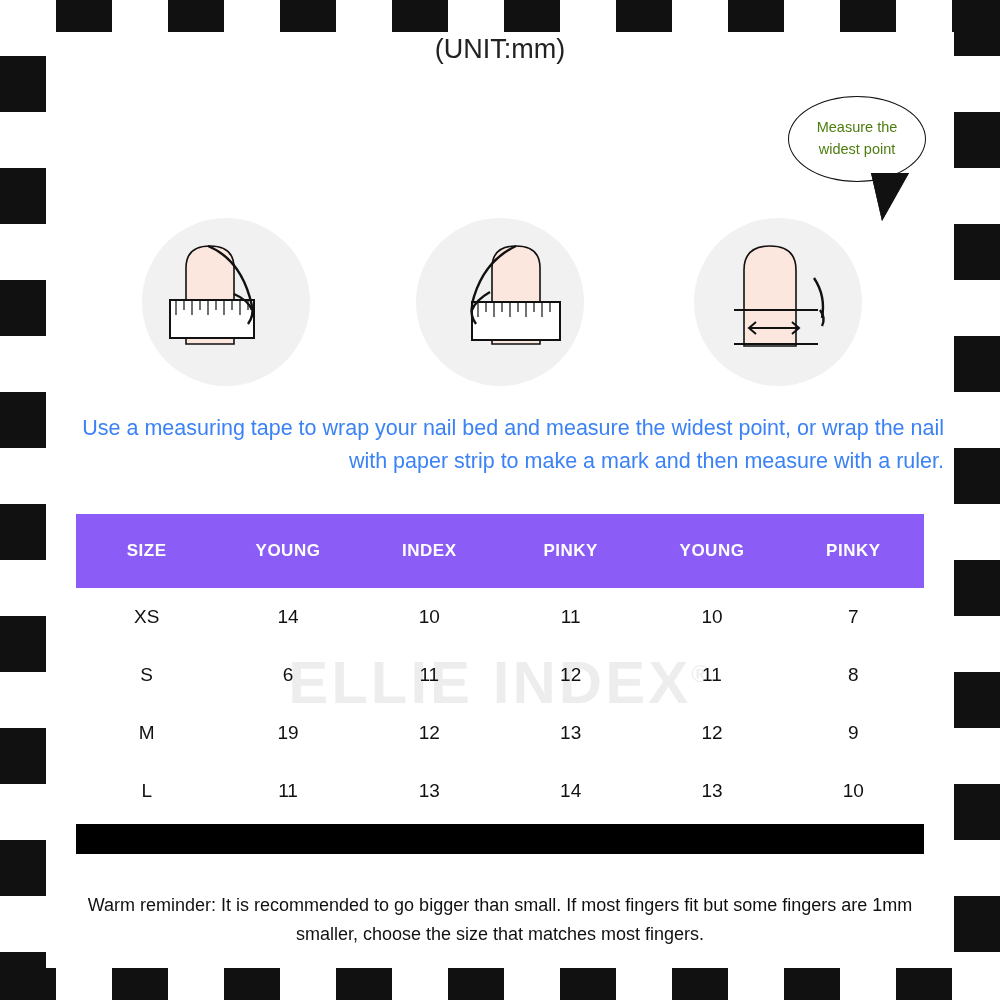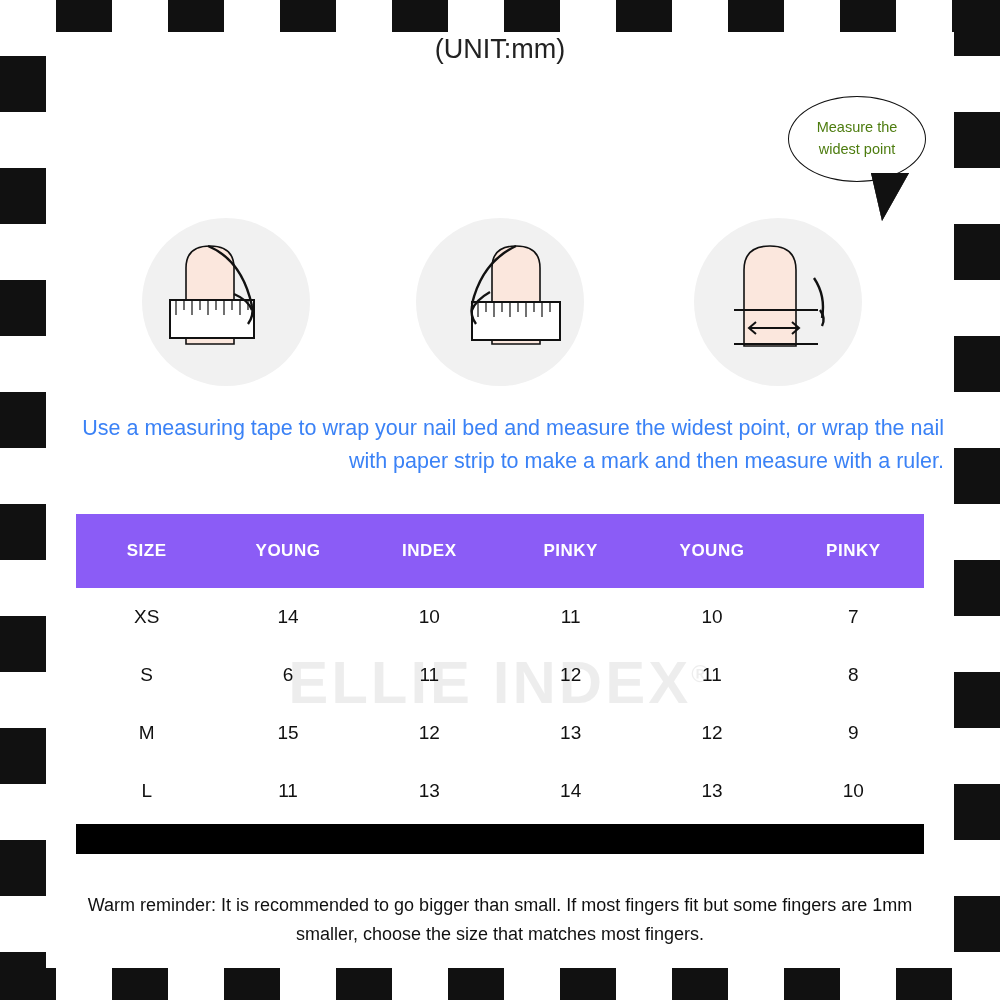--- a/index.html
+++ b/index.html
@@ -324,21 +324,21 @@
           <tr>
             <td>S</td>
             <td>6</td>
             <td>11</td>
             <td>12</td>
             <td>11</td>
             <td>8</td>
           </tr>
           <tr>
             <td>M</td>
-            <td>15</td>
+            <td>19</td>
             <td>12</td>
             <td>13</td>
             <td>12</td>
             <td>9</td>
           </tr>
           <tr>
             <td>L</td>
             <td>11</td>
             <td>13</td>
             <td>14</td>

